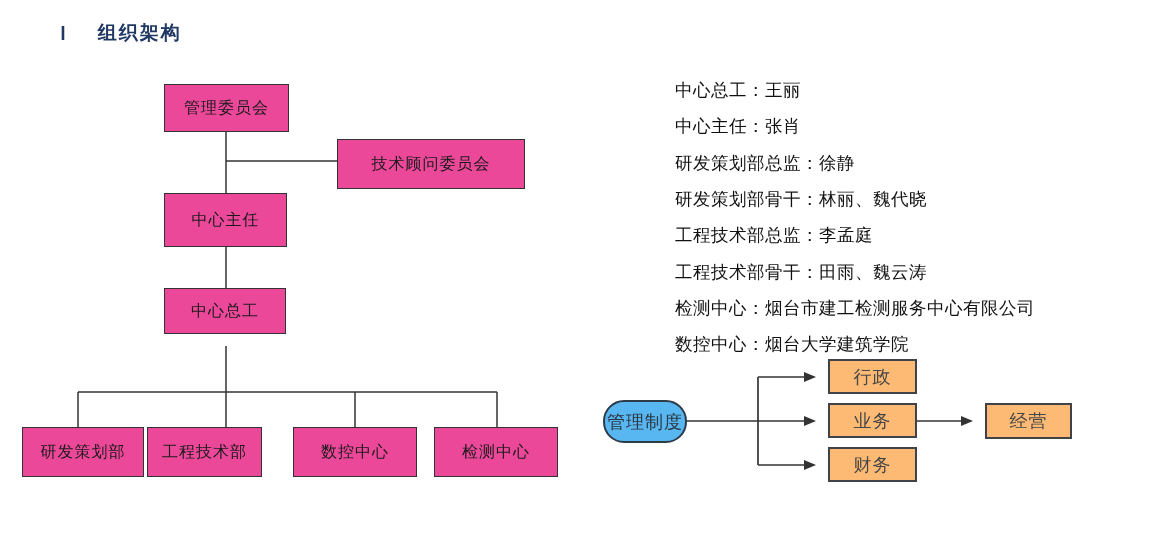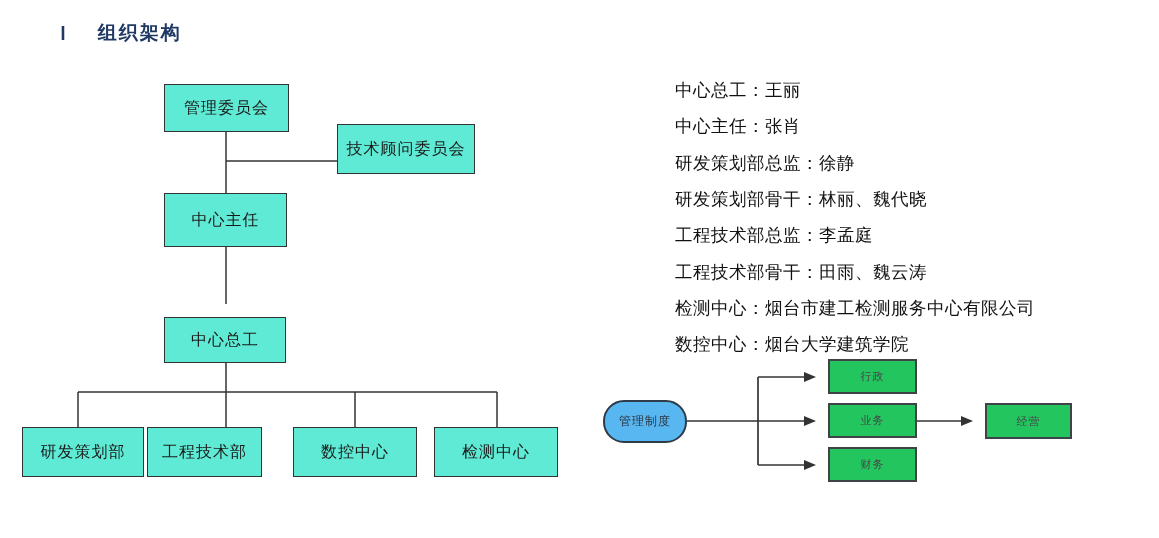--- a/index.html
+++ b/index.html
@@ -11,37 +11,37 @@
   .slide-title{position:absolute;left:60px;top:20px;display:flex;align-items:center;color:#1f3864;}
   .slide-title .numeral{font-size:21px;font-weight:bold;transform:scaleX(.85);}
   .slide-title .ttext{font-size:19px;font-weight:bold;margin-left:32px;letter-spacing:2px;}
   
   svg.connectors{position:absolute;left:0;top:0;pointer-events:none;}
   svg.connectors line{stroke:#333333;}
   .oline{stroke-width:1.5;}
   .fline{stroke-width:1.7;}
   
   .obox{
-    position:absolute;background:#5eead4;border:1.5px solid #333333;
+    position:absolute;background:#ec4899;border:1.5px solid #333333;
     display:flex;align-items:center;justify-content:center;
     font-size:16px;color:#1a1a1a;letter-spacing:1px;box-sizing:border-box;
   }
   
   .personnel{position:absolute;left:675px;top:72px;font-size:17.5px;color:#111111;}
   .personnel .pline{height:36.3px;display:flex;align-items:center;letter-spacing:.5px;}
   
   .fbox{
-    position:absolute;background:#22c55e;border:2px solid #3f4348;
+    position:absolute;background:#fdba74;border:2px solid #3f4348;
     display:flex;align-items:center;justify-content:center;
-    font-size:11px;color:#474747;box-sizing:border-box;letter-spacing:1px;
+    font-size:18px;color:#474747;box-sizing:border-box;letter-spacing:1px;
   }
   .stadium{
     position:absolute;background:#58b7f0;border:2px solid #2e3b48;border-radius:21px;
     display:flex;align-items:center;justify-content:center;
-    font-size:12px;color:#2b3744;box-sizing:border-box;letter-spacing:1px;
+    font-size:18px;color:#2b3744;box-sizing:border-box;letter-spacing:1px;
   }
 </style>
 </head>
 <body>
 
 <div class="canvas">
 
   <div class="slide-title">
     <span class="numeral">I</span>
     <span class="ttext">组织架构</span>
@@ -67,25 +67,25 @@
     <line class="fline" x1="687" y1="421" x2="758" y2="421"></line>
     <line class="fline" x1="758" y1="377" x2="758" y2="465"></line>
     <line class="fline" x1="758" y1="377" x2="814" y2="377" marker-end="url(#arrow)"></line>
     <line class="fline" x1="758" y1="421" x2="814" y2="421" marker-end="url(#arrow)"></line>
     <line class="fline" x1="758" y1="465" x2="814" y2="465" marker-end="url(#arrow)"></line>
     <line class="fline" x1="917" y1="421" x2="971" y2="421" marker-end="url(#arrow)"></line>
   </svg>
 
   <div class="obox" style="left:164px;top:84px;width:125px;height:48px;">管理委员会</div>
 
-  <div class="obox" style="left:337px;top:124px;width:138px;height:50px;">技术顾问委员会</div>
+  <div class="obox" style="left:337px;top:139px;width:188px;height:50px;">技术顾问委员会</div>
 
   <div class="obox" style="left:164px;top:193px;width:123px;height:54px;">中心主任</div>
 
-  <div class="obox" style="left:164px;top:317px;width:122px;height:46px;">中心总工</div>
+  <div class="obox" style="left:164px;top:288px;width:122px;height:46px;">中心总工</div>
 
   <div class="obox" style="left:22px;top:427px;width:122px;height:50px;">研发策划部</div>
 
   <div class="obox" style="left:147px;top:427px;width:115px;height:50px;">工程技术部</div>
 
   <div class="obox" style="left:293px;top:427px;width:124px;height:50px;">数控中心</div>
 
   <div class="obox" style="left:434px;top:427px;width:124px;height:50px;">检测中心</div>
 
   <div class="personnel">

